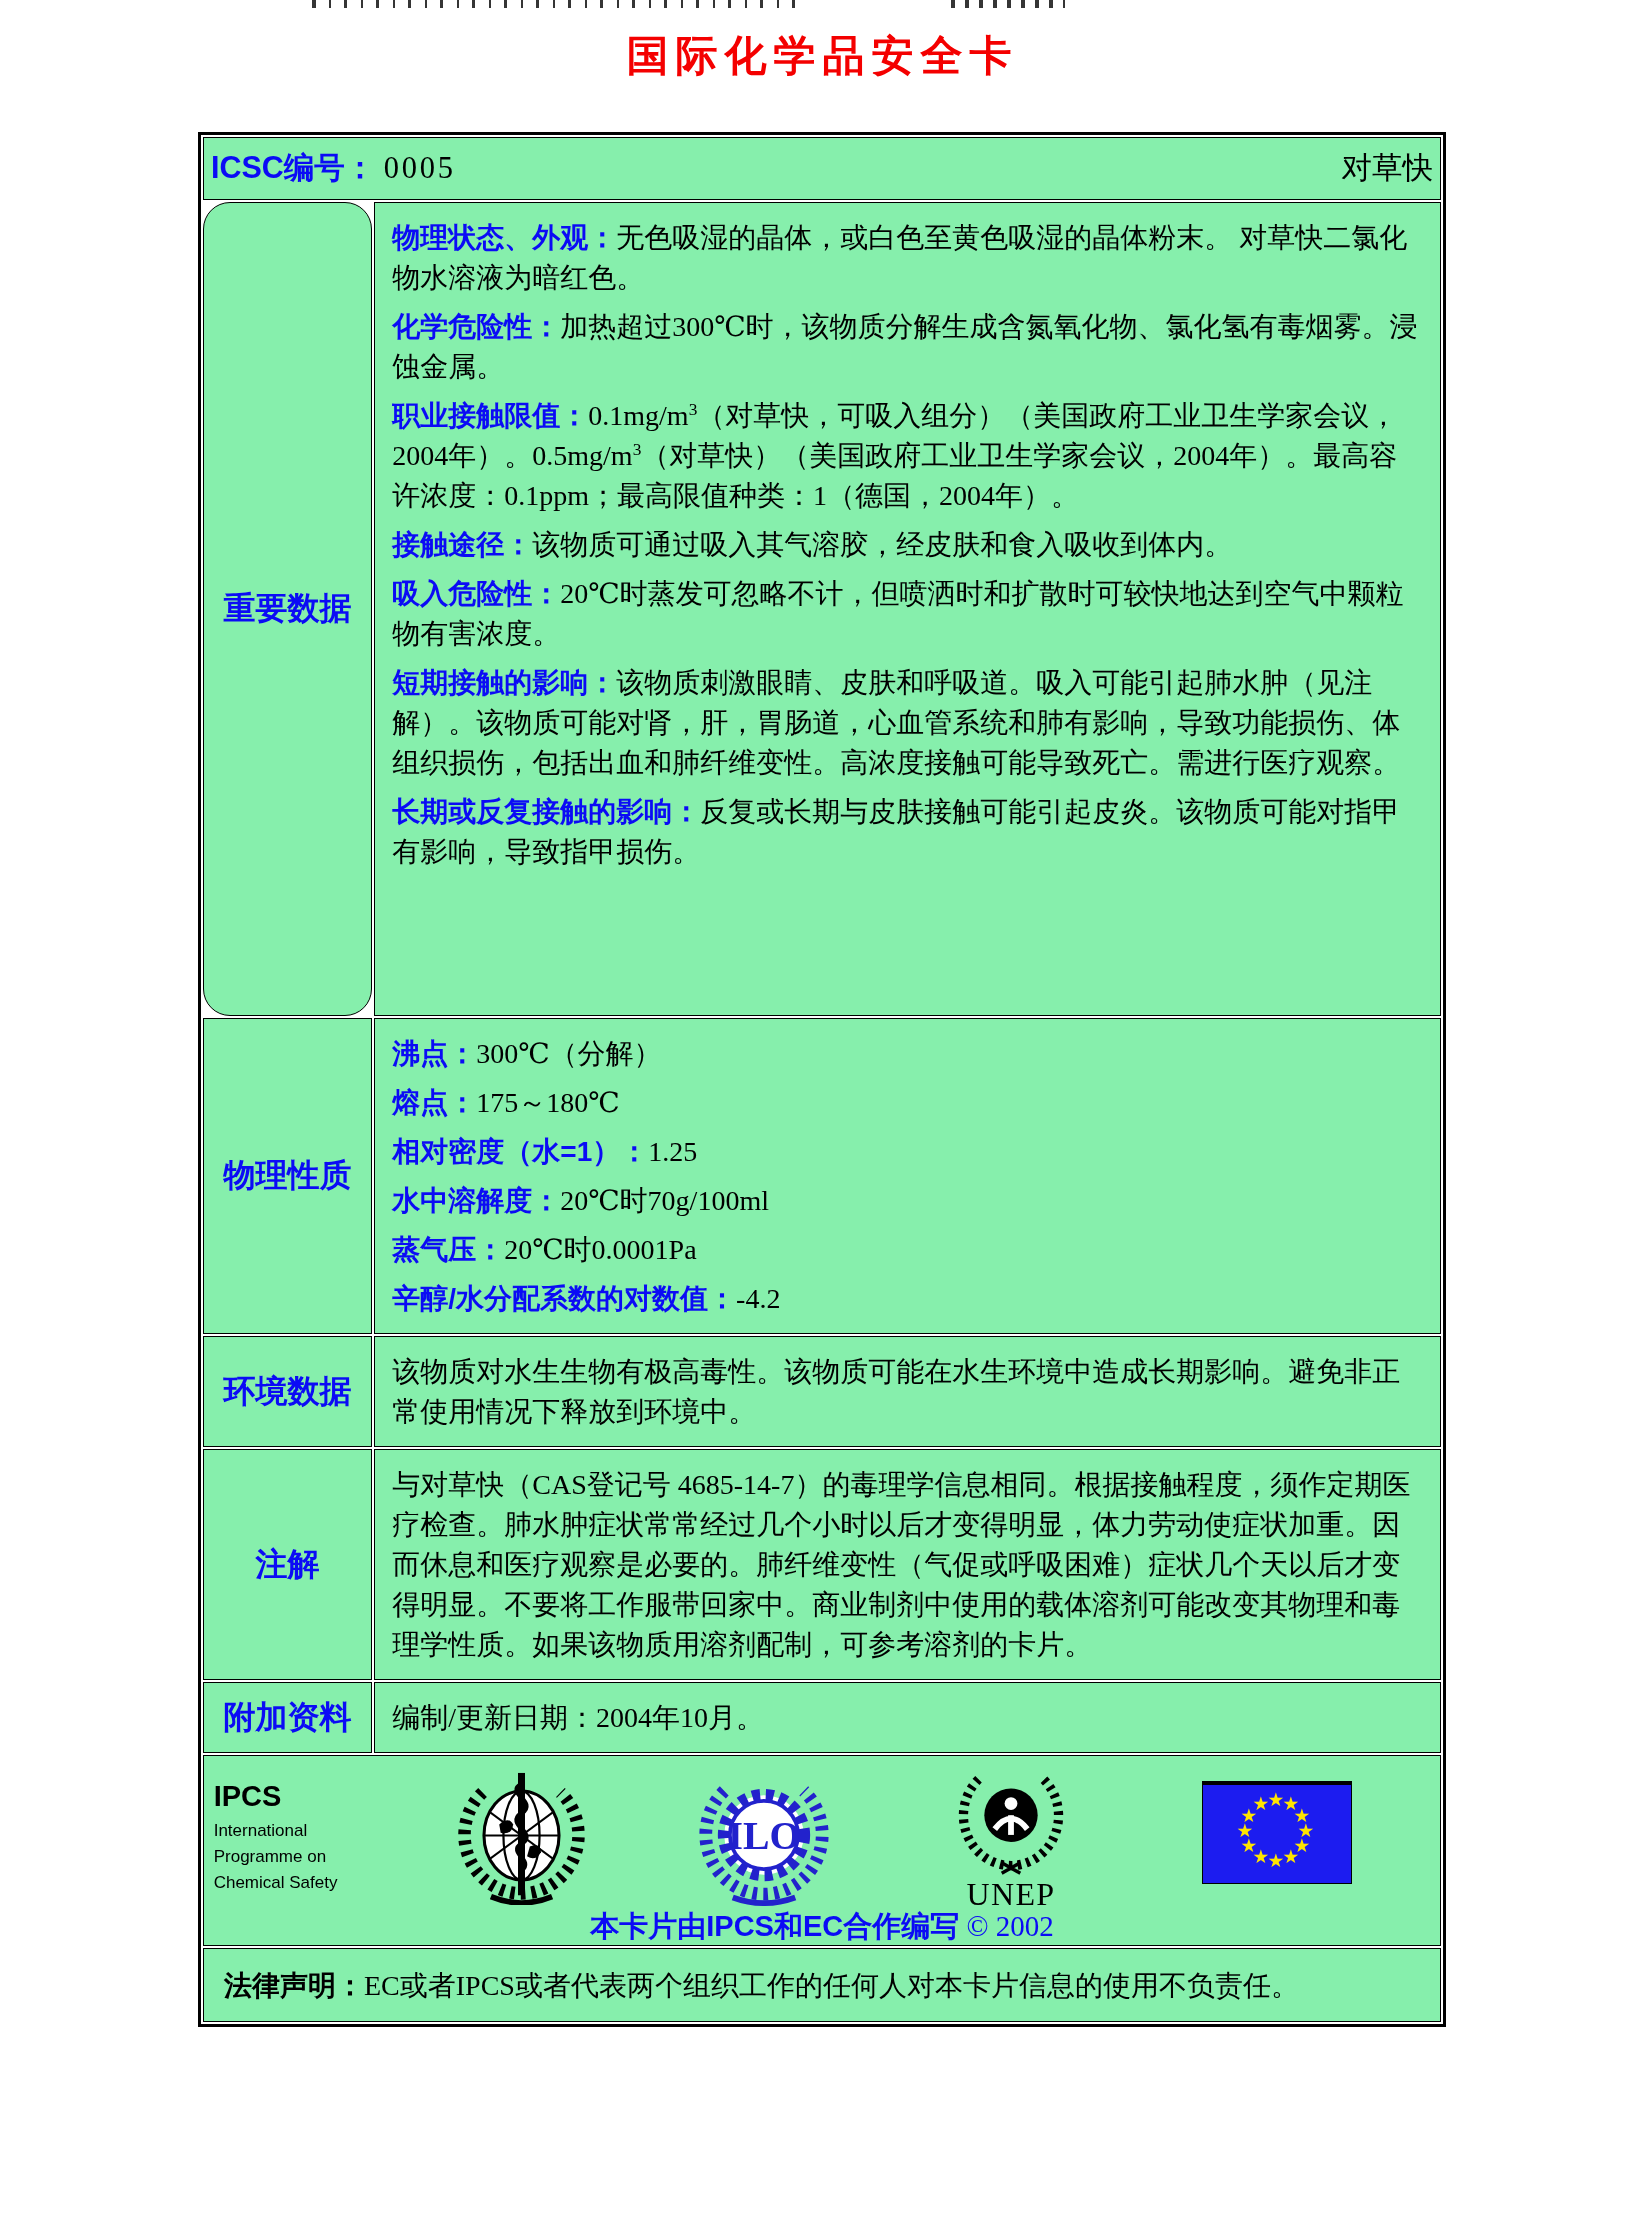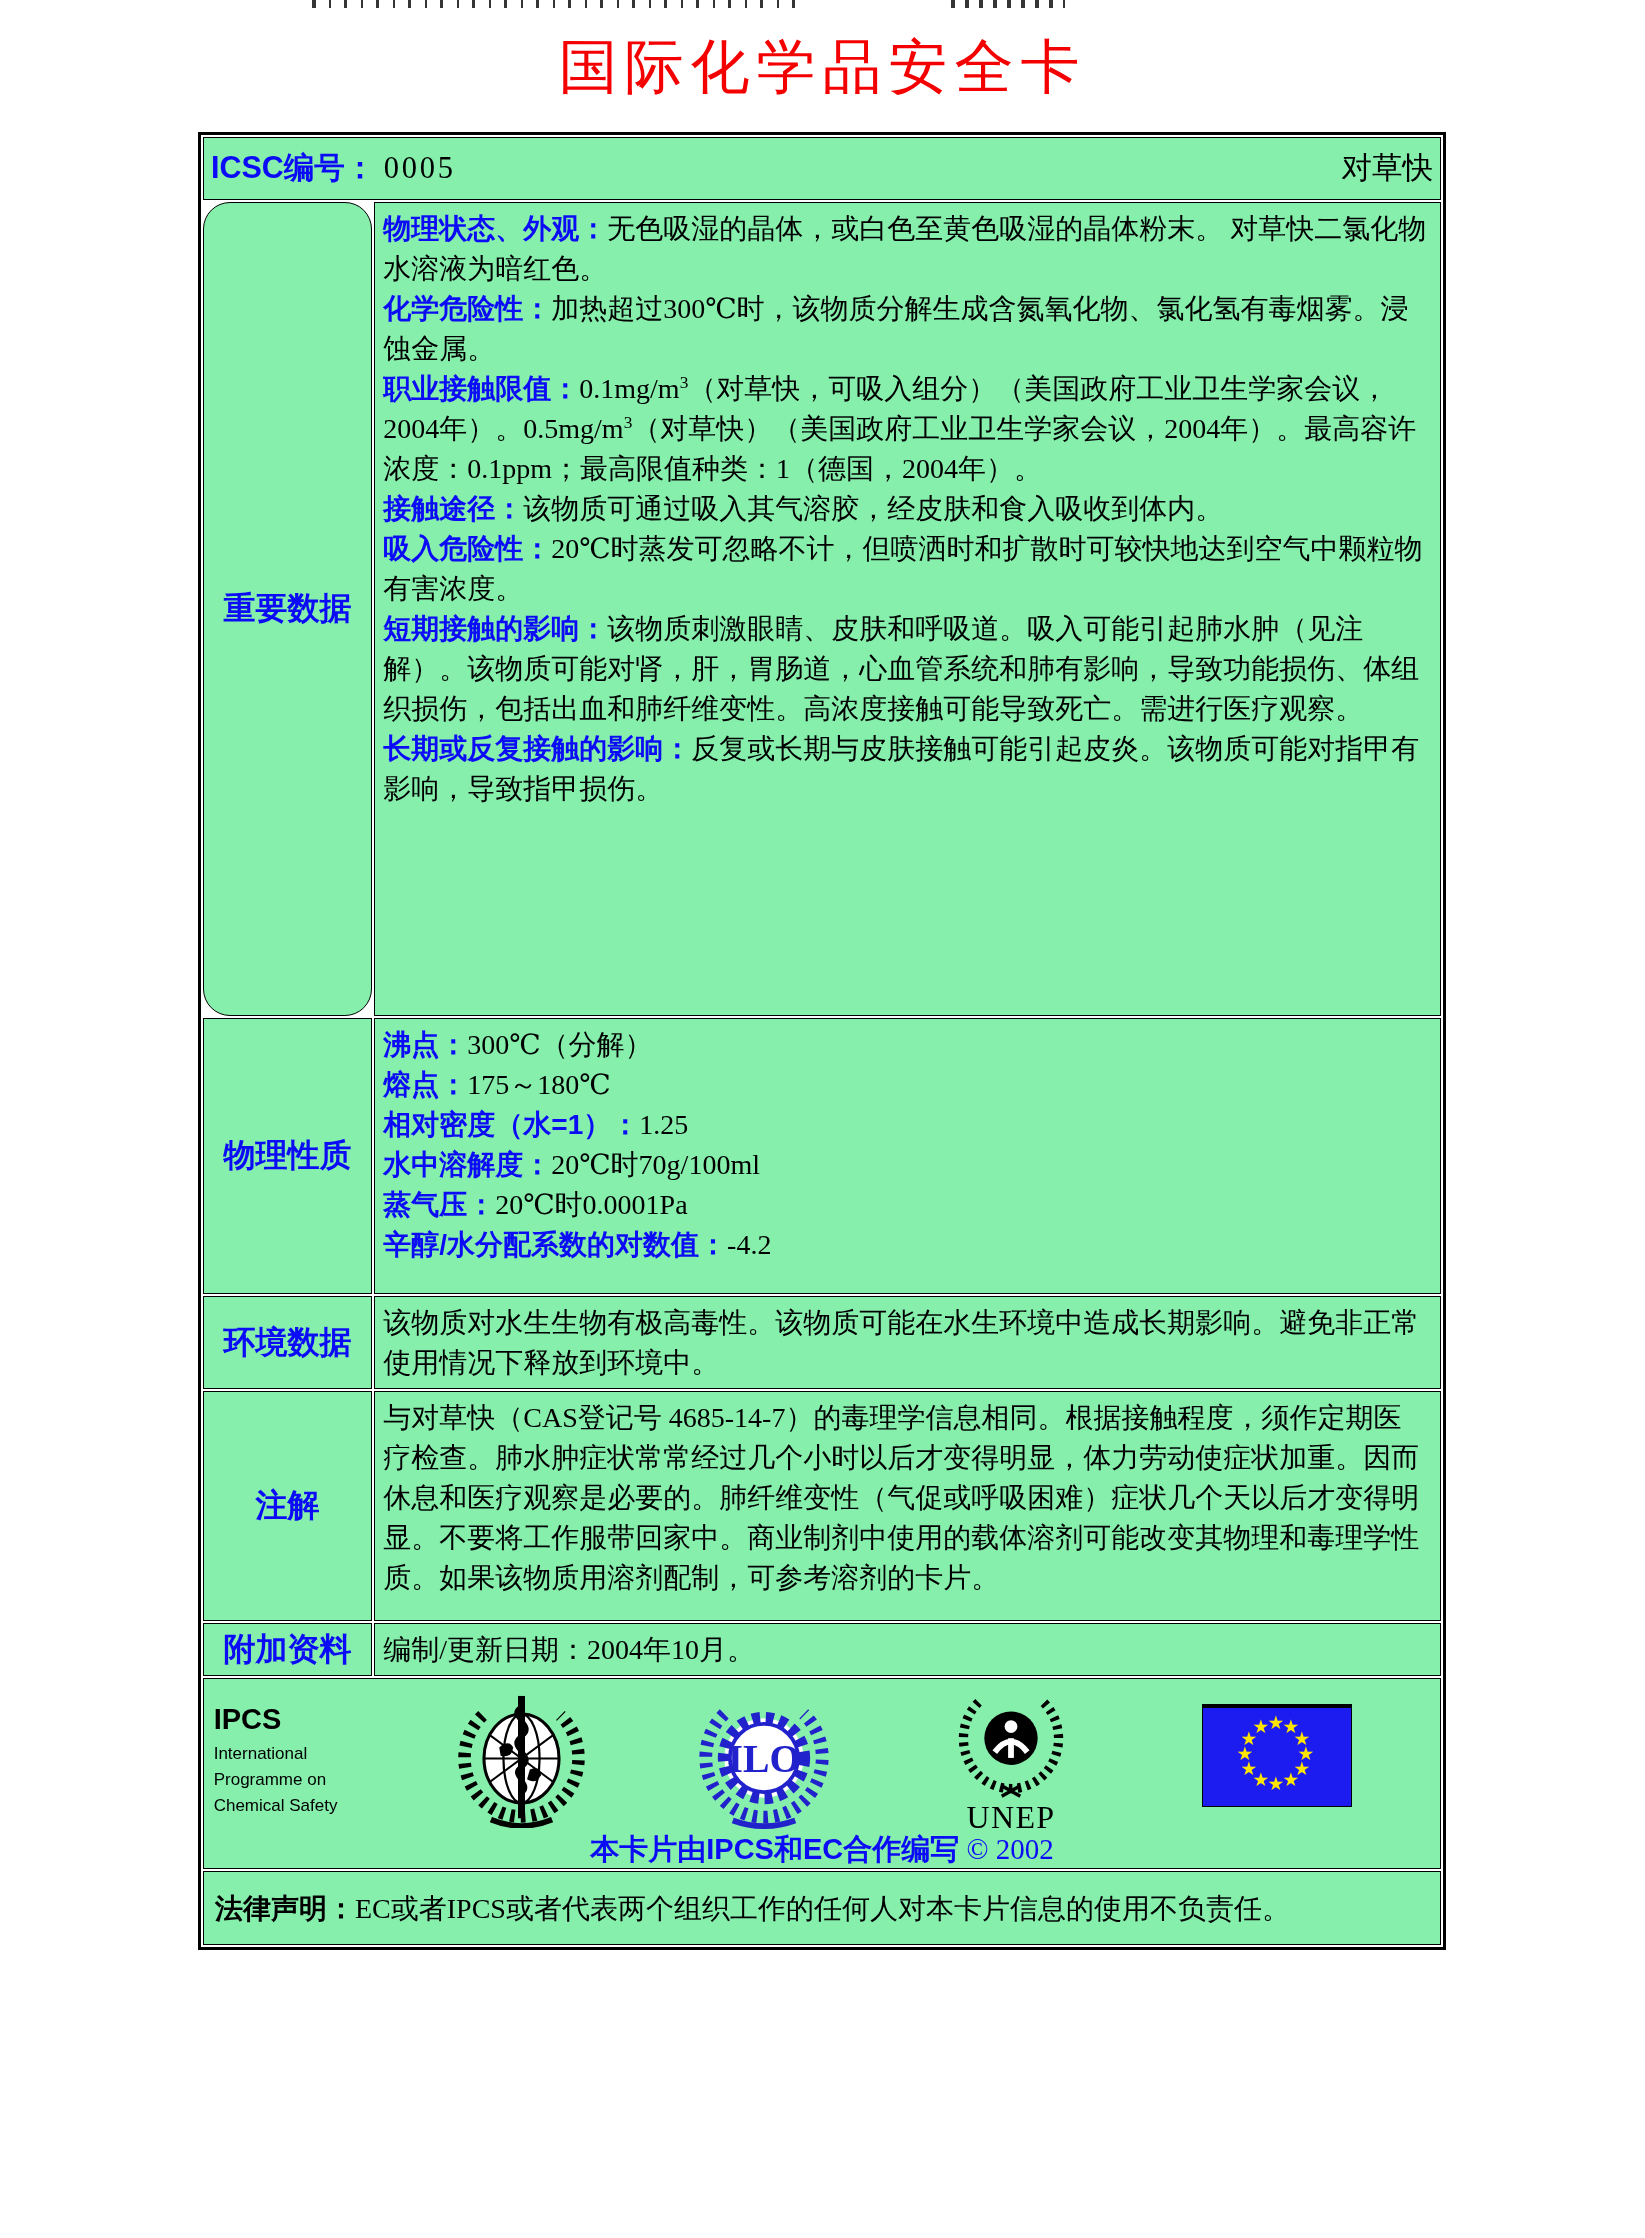--- a/index.html
+++ b/index.html
@@ -7,42 +7,42 @@
        font-family:"Liberation Serif","DejaVu Serif",serif;color:#000;}
 
   
   .remnant{position:absolute;top:0;height:7.6px;opacity:.85;}
   .remnant.r1{left:312px;width:492px;
     background:repeating-linear-gradient(90deg,#111 0 3.5px,transparent 3.5px 16.6px,#111 16.6px 18.7px,transparent 18.7px 32px);}
   .remnant.r2{left:951px;width:114px;
     background:repeating-linear-gradient(90deg,#111 0 4.2px,transparent 4.2px 14px);}
 
   h1.title{position:absolute;top:28px;left:0;width:100%;margin:0;text-align:center;
-    font-size:59px;font-weight:normal;letter-spacing:7px;color:#f40000;
+    font-size:42px;font-weight:bold;letter-spacing:7px;color:#f40000;
     font-family:"Liberation Serif","DejaVu Serif",serif;}
 
   table.card{position:absolute;top:132px;left:198px;width:1248px;
     border:3.5px solid #000;border-collapse:separate;border-spacing:2.1px;background:#fff;}
   table.card td{border:1.4px solid #000;background:#86efac;}
 
   td.label-cell{width:165px;text-align:center;vertical-align:middle;
     color:#0b0bf5;font-family:"Liberation Sans","DejaVu Sans",sans-serif;
     font-weight:bold;font-size:32px;}
   td.content-cell{vertical-align:top;padding:5.5px 11px 5.5px 8.3px;
     font-size:28px;line-height:40px;}
   td.full-cell{padding:0;}
 
   .header-flex{display:flex;justify-content:space-between;align-items:center;
     padding:0 7px;height:100%;}
   .icsc-label{color:#0b0bf5;font-family:"Liberation Sans","DejaVu Sans",sans-serif;
     font-weight:bold;font-size:30.5px;}
   .icsc-number{font-size:30.5px;letter-spacing:2.8px;margin-left:8.3px;flex:1;}
   .chem-name{font-size:30.5px;}
 
-  .para{margin:0;}
+  .para{margin:9px;}
   .lead{color:#0b0bf5;font-family:"Liberation Sans","DejaVu Sans",sans-serif;
     font-weight:bold;}
   .lead.black{color:#000;}
   .para sup{font-size:0.62em;line-height:0;}
 
   
   .logos-wrap{position:relative;height:189px;}
   .ipcs-block{position:absolute;left:9.7px;top:23.6px;
     font-family:"Liberation Sans","DejaVu Sans",sans-serif;}
   .ipcs-title{font-size:29px;font-weight:bold;margin-bottom:5.5px;}

